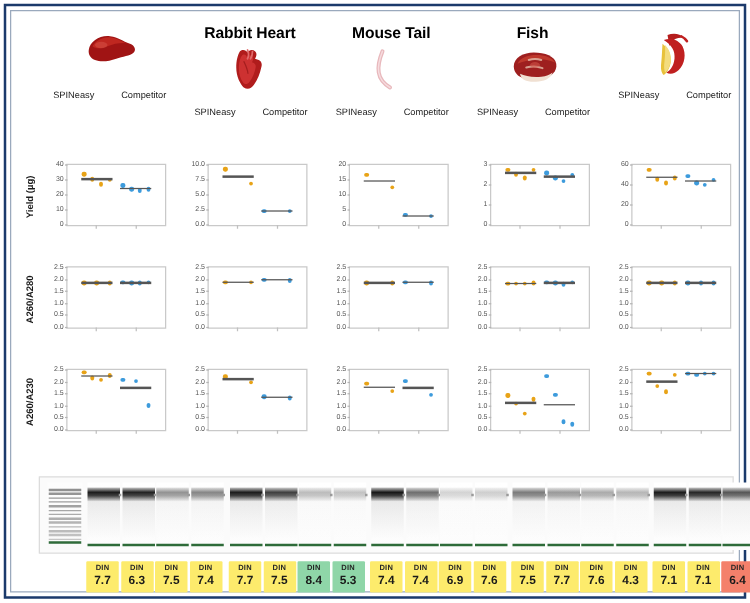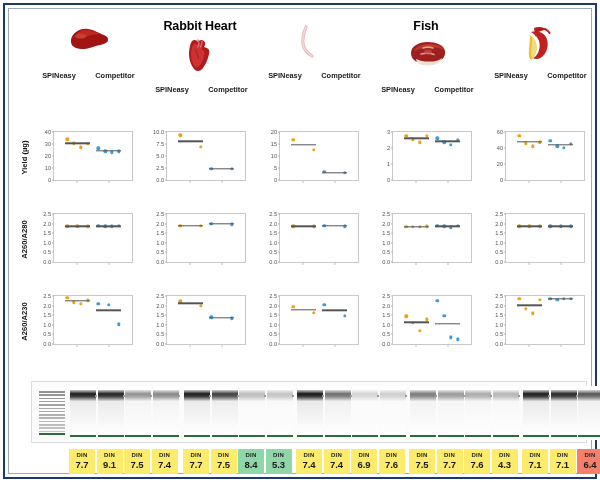--- a/index.html
+++ b/index.html
@@ -49,21 +49,21 @@
     position: relative;
   }
   .tissue-art svg { display: block; margin: 0 auto; }
   .col-subs {
     display: flex;
     margin-top: 4px;
   }
   .col-sub {
     flex: 1;
     font-size: 7.4px;
-    font-weight: bold;
+    font-weight: normal;
     color: #1a1a1a;
     text-align: center;
     white-space: nowrap;
   }
 
   
   .row-axis-title {
     position: absolute;
     left: 0;
     width: 62px;
@@ -238,20 +238,21 @@
       <path d="M13 3c1 2 1 5 0 7M17 4c0 2.4-.6 4.4-1.6 6" stroke="#e06b6b" stroke-width="1.4" fill="none" stroke-linecap="round"></path>
       <path d="M10 12c1.5 3 3 6 3.4 10" stroke="#8a1010" stroke-width="1" fill="none" opacity="0.6"></path>
     </svg>
             </div>
             <div class="col-subs">
               <div class="col-sub">SPINeasy</div>
               <div class="col-sub">Competitor</div>
             </div>
           </div>
           <div class="tissue-col" style="left: 248px;">
+            <div class="tissue-title">Mouse Tail</div>
             <div class="tissue-art">
               <svg width="40" height="40" viewBox="0 0 40 40">
       <path d="M13 4c-2 5-4 11-3 17 .8 5 4 9 9 12" stroke="#e8b8bc" stroke-width="3.2" fill="none" stroke-linecap="round"></path>
       <path d="M13 4c-2 5-4 11-3 17 .8 5 4 9 9 12" stroke="#f6dcdf" stroke-width="1.2" fill="none" stroke-linecap="round"></path>
     </svg>
             </div>
             <div class="col-subs">
               <div class="col-sub">SPINeasy</div>
               <div class="col-sub">Competitor</div>
             </div>
@@ -808,21 +809,21 @@
           </div>
         </div>
 
       <div id="din-row">
           <div class="din" style="left: 60px; top: 440px; background: rgb(253, 235, 108);">
             <span class="lbl">DIN</span>
             <span class="val">7.7</span>
           </div>
           <div class="din" style="left: 87.5px; top: 440px; background: rgb(253, 235, 108);">
             <span class="lbl">DIN</span>
-            <span class="val">9.1</span>
+            <span class="val">6.3</span>
           </div>
           <div class="din" style="left: 115px; top: 440px; background: rgb(253, 235, 108);">
             <span class="lbl">DIN</span>
             <span class="val">7.5</span>
           </div>
           <div class="din" style="left: 142.5px; top: 440px; background: rgb(253, 235, 108);">
             <span class="lbl">DIN</span>
             <span class="val">7.4</span>
           </div>
           <div class="din" style="left: 174px; top: 440px; background: rgb(253, 235, 108);">

